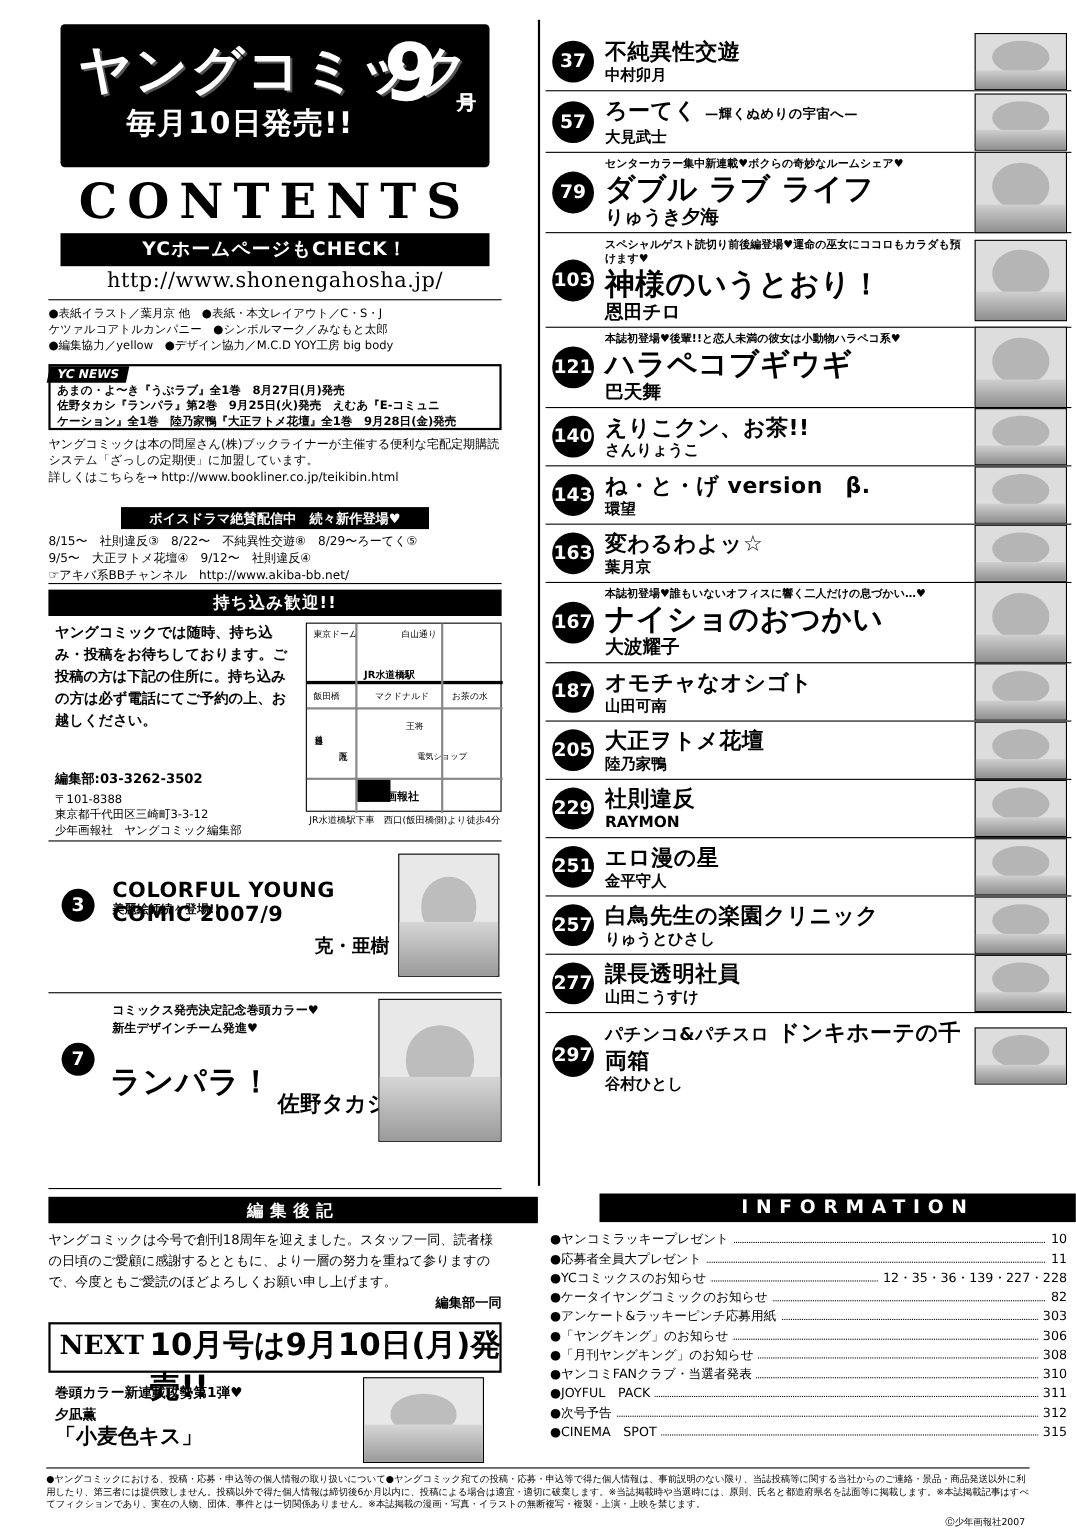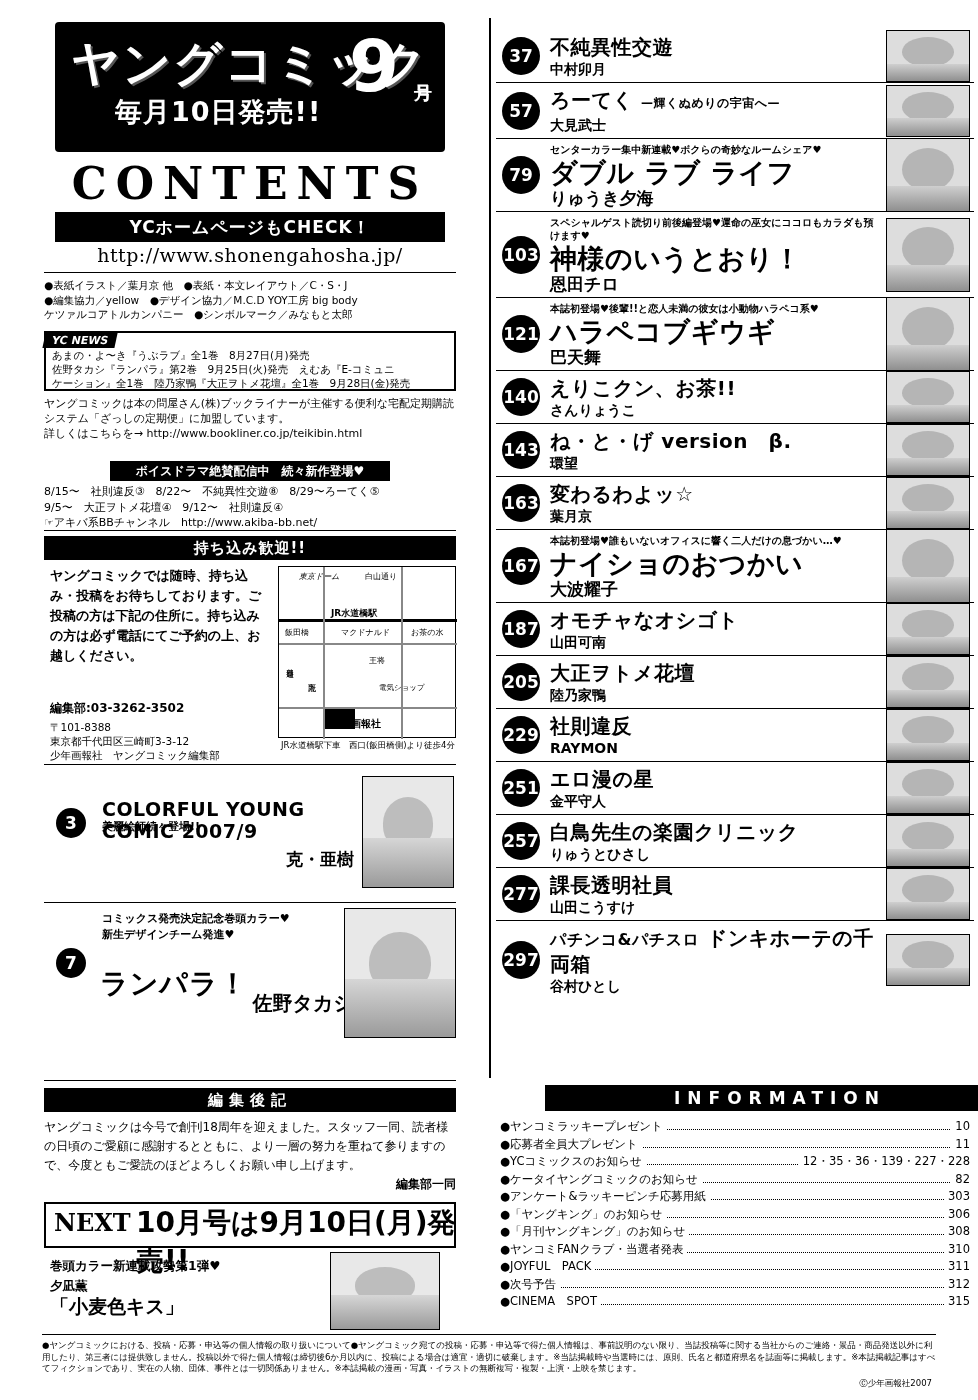--- a/index.html
+++ b/index.html
@@ -67,21 +67,21 @@
     position:absolute; left:44px; top:333px;
     background:#000; color:#fff; font-size:11px; font-weight:bold;
     padding:1px 8px; transform:skewX(-12deg);
   }
   .ycnews-box {
     position:absolute; left:44px; top:331px; width:412px; height:60px;
     border:2px solid #000;
   }
   .ycnews-lines {
     position:absolute; left:52px; top:348px; width:400px;
-    font-size:10.5px; line-height:14px; font-weight:normal;
+    font-size:10.5px; line-height:14px; font-weight:bold;
   }
   .ycnews-lines div { white-space:nowrap; }
 
   .para1 {
     position:absolute; left:44px; top:396px; width:412px;
     font-size:11px; line-height:15px;
   }
   .voice-bar {
     position:absolute; left:110px; top:461px; width:280px; height:20px;
     background:#000; color:#fff; font-size:12px; font-weight:bold;
@@ -132,21 +132,21 @@
   .thumb::after {
     content:""; position:absolute; left:0; right:0; bottom:0; height:45%;
     background:linear-gradient(180deg,#d6d6d6,#9a9a9a);
   }
   .thumb::before{
     content:""; position:absolute; left:22%; top:18%; width:56%; height:48%;
     border-radius:50% 50% 45% 45%; background:#bdbdbd;
   }
 
   .kouki-bar {
-    position:absolute; left:44px; top:1088px; width:412px; height:24px;
+    position:absolute; left:44px; top:1088px; width:445px; height:24px;
     background:#000; color:#fff; text-align:center; font-weight:bold;
     font-size:15px; line-height:24px; letter-spacing:6px;
   }
   .kouki-text {
     position:absolute; left:44px; top:1118px; width:412px;
     font-size:12px; line-height:19px;
   }
   .kouki-sign { position:absolute; left:44px; top:1176px; width:412px; text-align:right; font-size:12px; font-weight:bold; }
 
   .next-box {
@@ -231,22 +231,22 @@
     </div>
 
     <div class="contents-word">CONTENTS</div>
     <div class="check-bar">YCホームページもCHECK！</div>
     <div class="url-main">http://www.shonengahosha.jp/</div>
 
     <div class="hr" style="left:44px; top:272px; width:412px; height:1px;"></div>
 
     <div class="credits">
       <div>●表紙イラスト／葉月京 他　●表紙・本文レイアウト／C・S・J</div>
+      <div>ケツァルコアトルカンパニー　●シンボルマーク／みなもと太郎</div>
       <div>●編集協力／yellow　●デザイン協力／M.C.D  YOY工房  big body</div>
-      <div>ケツァルコアトルカンパニー　●シンボルマーク／みなもと太郎</div>
     </div>
 
     <div class="ycnews-box"></div>
     <div class="ycnews-tag">YC NEWS</div>
     <div class="ycnews-lines">
       <div>あまの・よ〜き『うぶラブ』全1巻　8月27日(月)発売</div>
       <div>佐野タカシ『ランパラ』第2巻　9月25日(火)発売　えむあ『E-コミュニ</div>
       <div>ケーション』全1巻　陸乃家鴨『大正ヲトメ花壇』全1巻　9月28日(金)発売</div>
     </div>
 
@@ -268,21 +268,21 @@
     <div class="mochikomi-text">ヤングコミックでは随時、持ち込み・投稿をお待ちしております。ご投稿の方は下記の住所に。持ち込みの方は必ず電話にてご予約の上、お越しください。</div>
 
     <div class="addr">
       <div>編集部:03-3262-3502</div>
       <div class="small" style="margin-top:4px;">〒101-8388</div>
       <div class="small">東京都千代田区三崎町3-3-12</div>
       <div class="small">少年画報社　ヤングコミック編集部</div>
     </div>
 
     <div class="map">
-      <div style="position:absolute; left:20px; top:4px; font-size:8px;font-style:italic;">東京ドーム</div>
+      <div style="position:absolute; left:6px; top:4px; font-size:8px;">東京ドーム</div>
       <div style="position:absolute; left:86px; top:4px; font-size:8px;">白山通り</div>
       <div style="position:absolute; left:52px; top:40px; font-size:9px; font-weight:bold;">JR水道橋駅</div>
       <div style="position:absolute; left:6px; top:60px; font-size:8px;">飯田橋</div>
       <div style="position:absolute; left:62px; top:60px; font-size:8px;">マクドナルド</div>
       <div style="position:absolute; left:132px; top:60px; font-size:8px;">お茶の水</div>
       <div style="position:absolute; left:4px; top:96px; font-size:8px; writing-mode:vertical-rl;">春日通り</div>
       <div style="position:absolute; left:90px; top:88px; font-size:8px;">王将</div>
       <div style="position:absolute; left:100px; top:116px; font-size:7.5px; line-height:9px;">電気ショップ</div>
       <div style="position:absolute; left:52px; top:150px; font-size:10px; font-weight:bold;">少年画報社</div>
       <div style="position:absolute; left:26px; top:110px; font-size:8px; writing-mode:vertical-rl;">九段下</div>

